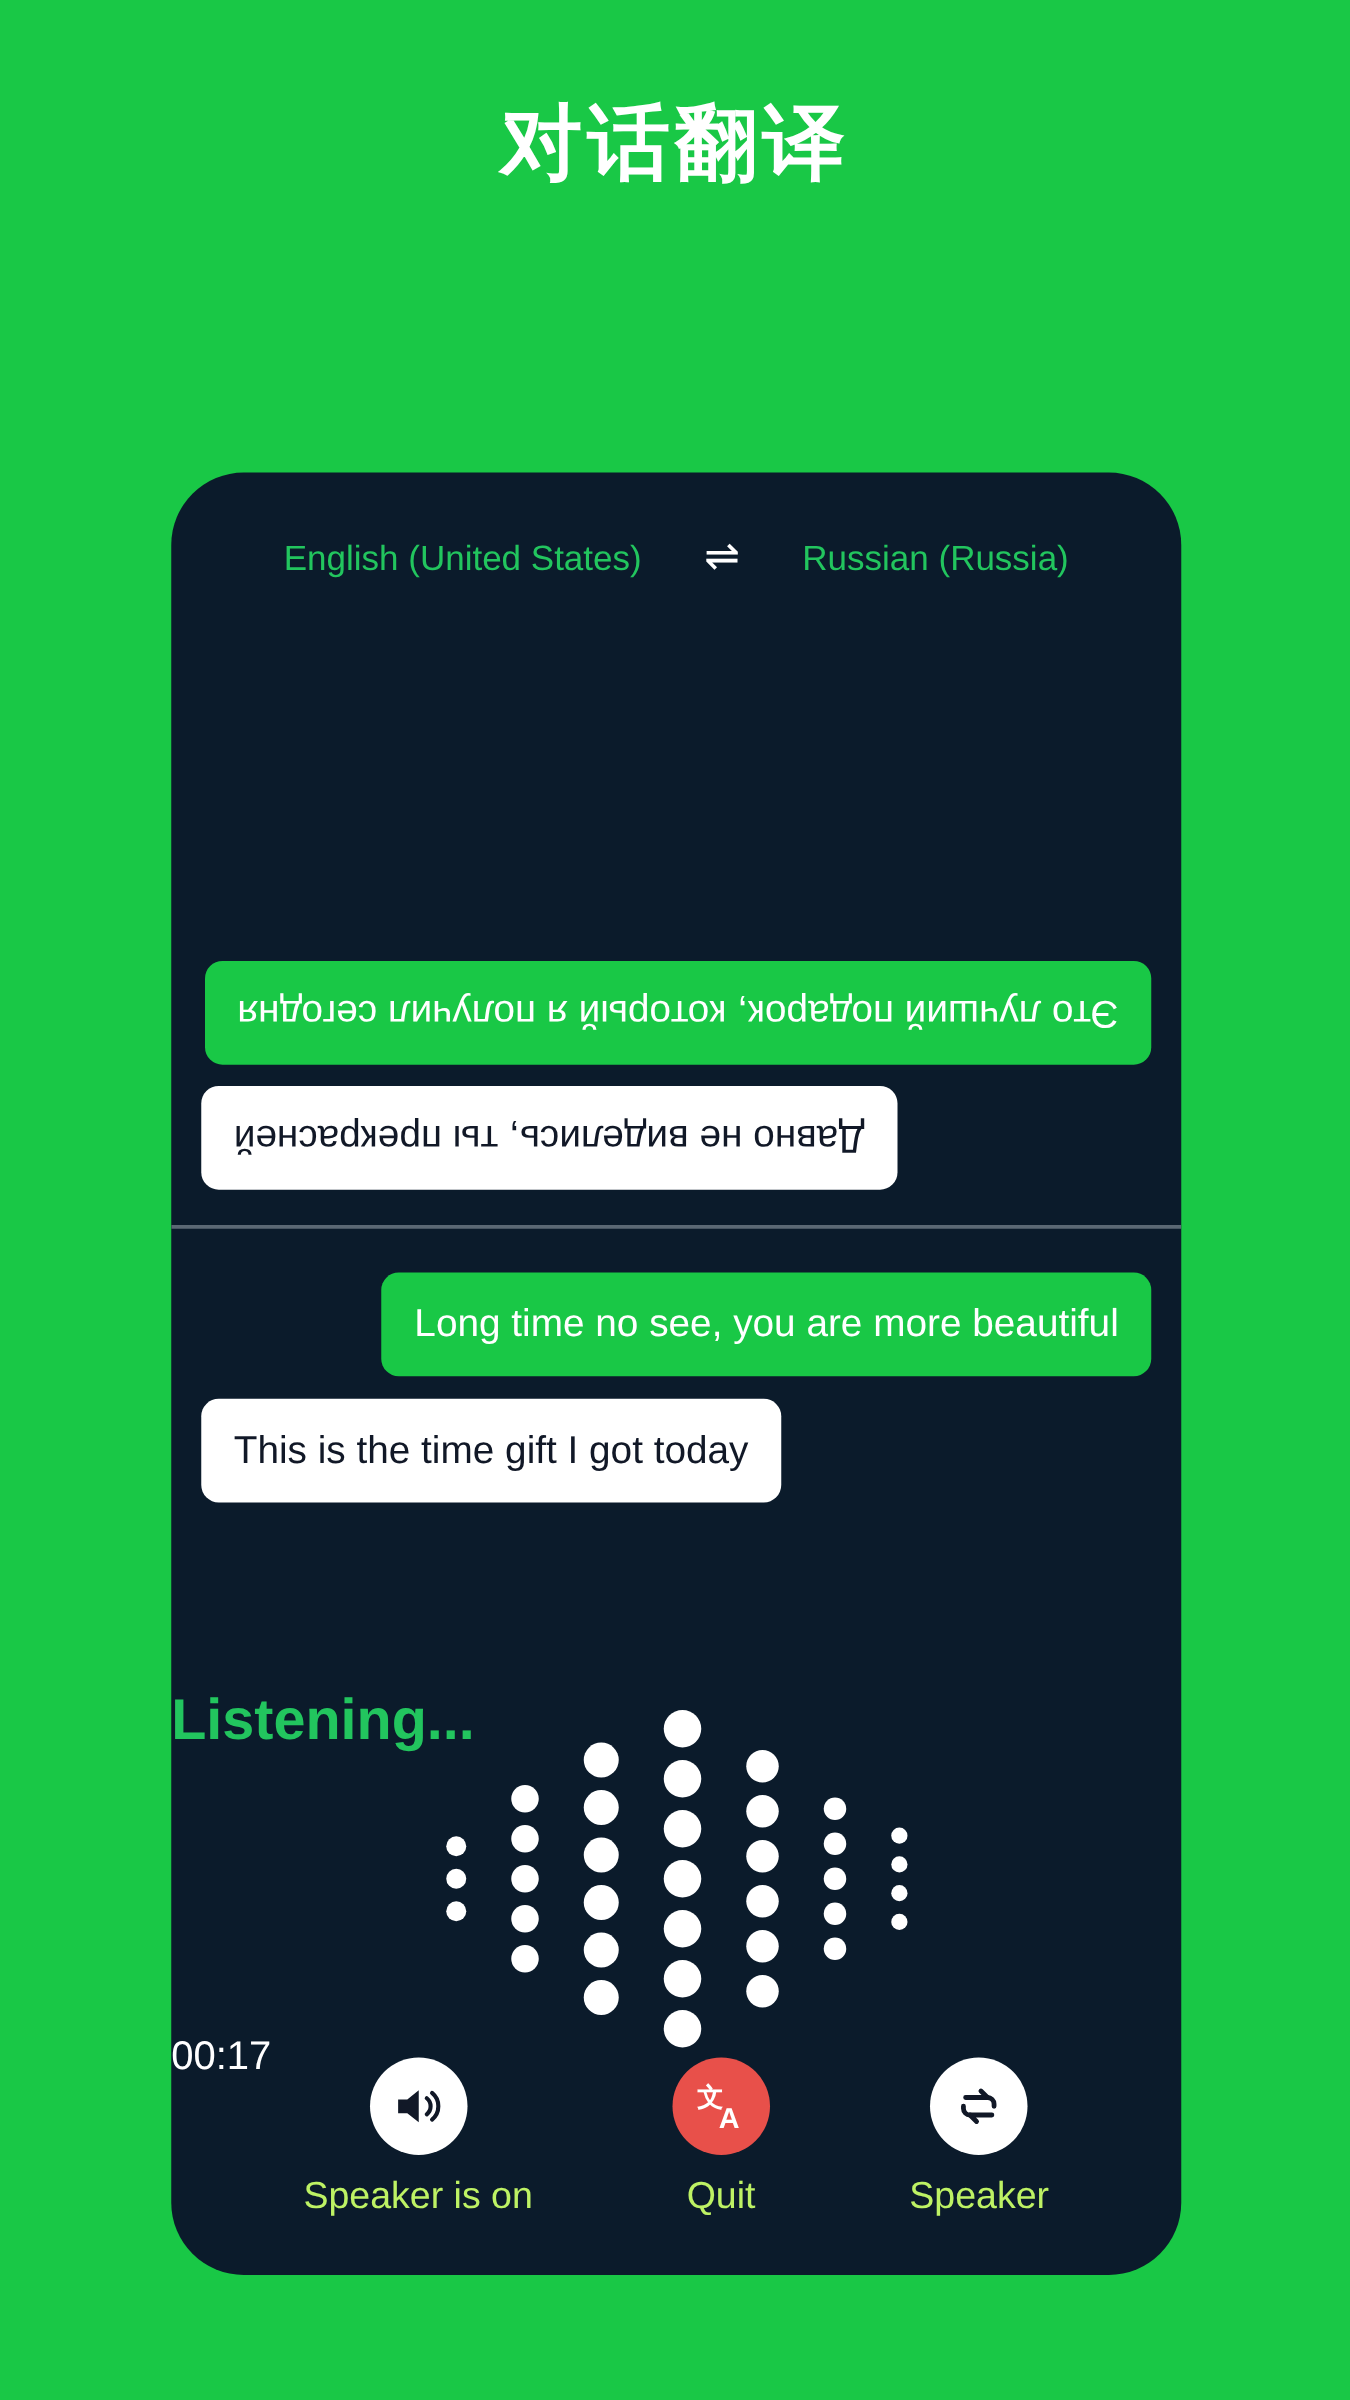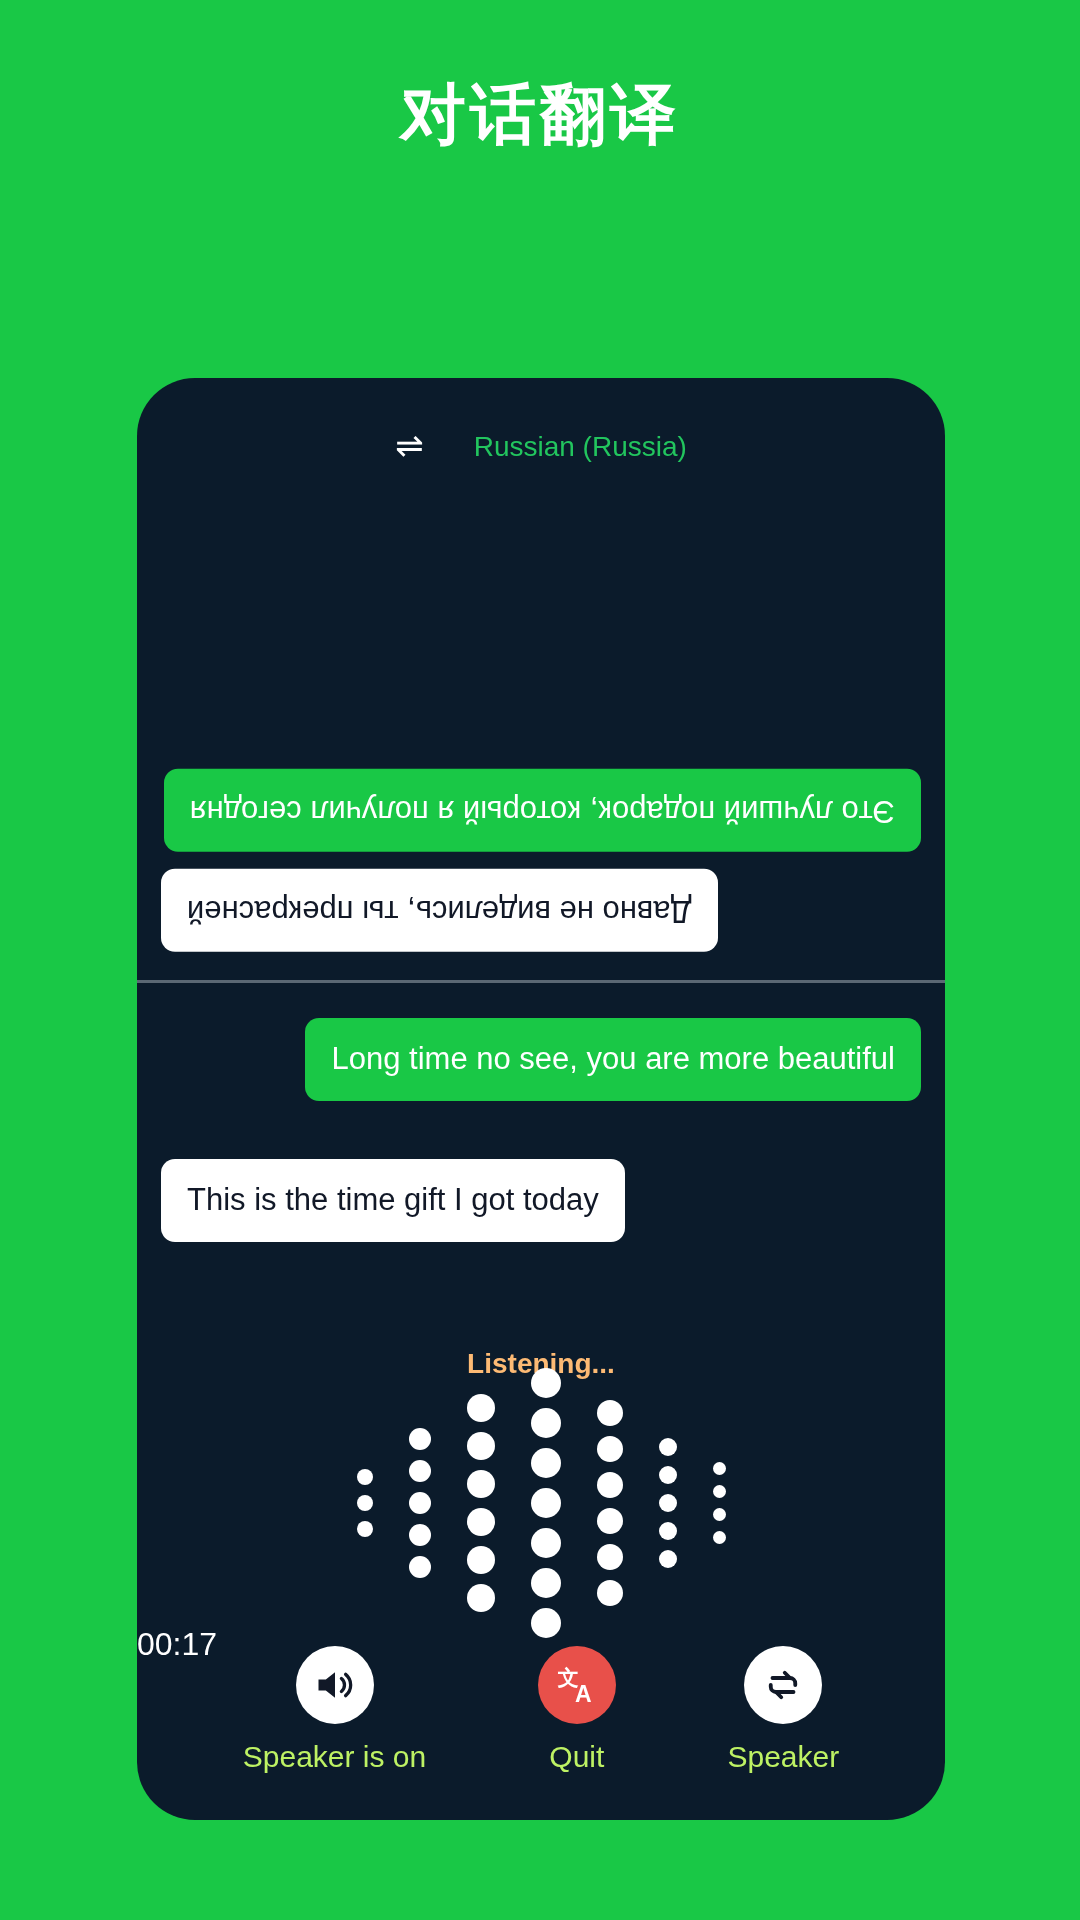--- a/index.html
+++ b/index.html
@@ -90,21 +90,20 @@
   }
 
   .half-bottom {
     position: absolute;
     left: 0;
     top: 612px;
     width: 100%;
     padding: 28px 24px 0 24px;
     display: flex;
     flex-direction: column;
-    gap: 40px;
   }
 
   
   .half-top .msg-row { transform: rotate(180deg); }
 
   .msg-row {
     display: flex;
     margin-bottom: 18px;
   }
   .msg-row.left  { justify-content: flex-start; }
@@ -126,23 +125,23 @@
     background: #ffffff;
     color: #111827;
   }
 
   
   .listening-label {
     position: absolute;
     top: 970px;
     left: 0;
     width: 100%;
-    text-align: center;
-    color: #fdba74;
-    font-size: 28px;
+    text-align: left;
+    color: #22c55e;
+    font-size: 46px;
     font-weight: 700;
   }
 
   .waveform {
     position: absolute;
     top: 1030px;
     left: 0;
     width: 100%;
     height: 190px;
     display: flex;
@@ -208,20 +207,21 @@
   .control-circle svg { display: block; }
 </style>
 </head>
 <body>
 
 <div class="page-title">对话翻译</div>
 
 <div class="phone">
 
   <div class="lang-bar">
+    <span class="lang-label">English (United States)</span>
     <span class="swap-icon">⇌</span>
     <span class="lang-label">Russian (Russia)</span>
   </div>
 
   <div class="half-top">
     <div class="msg-row left">
       <div class="bubble green">Это лучший подарок, который я получил сегодня</div>
     </div>
     <div class="msg-row right">
       <div class="bubble white">Давно не виделись, ты прекрасней</div>

